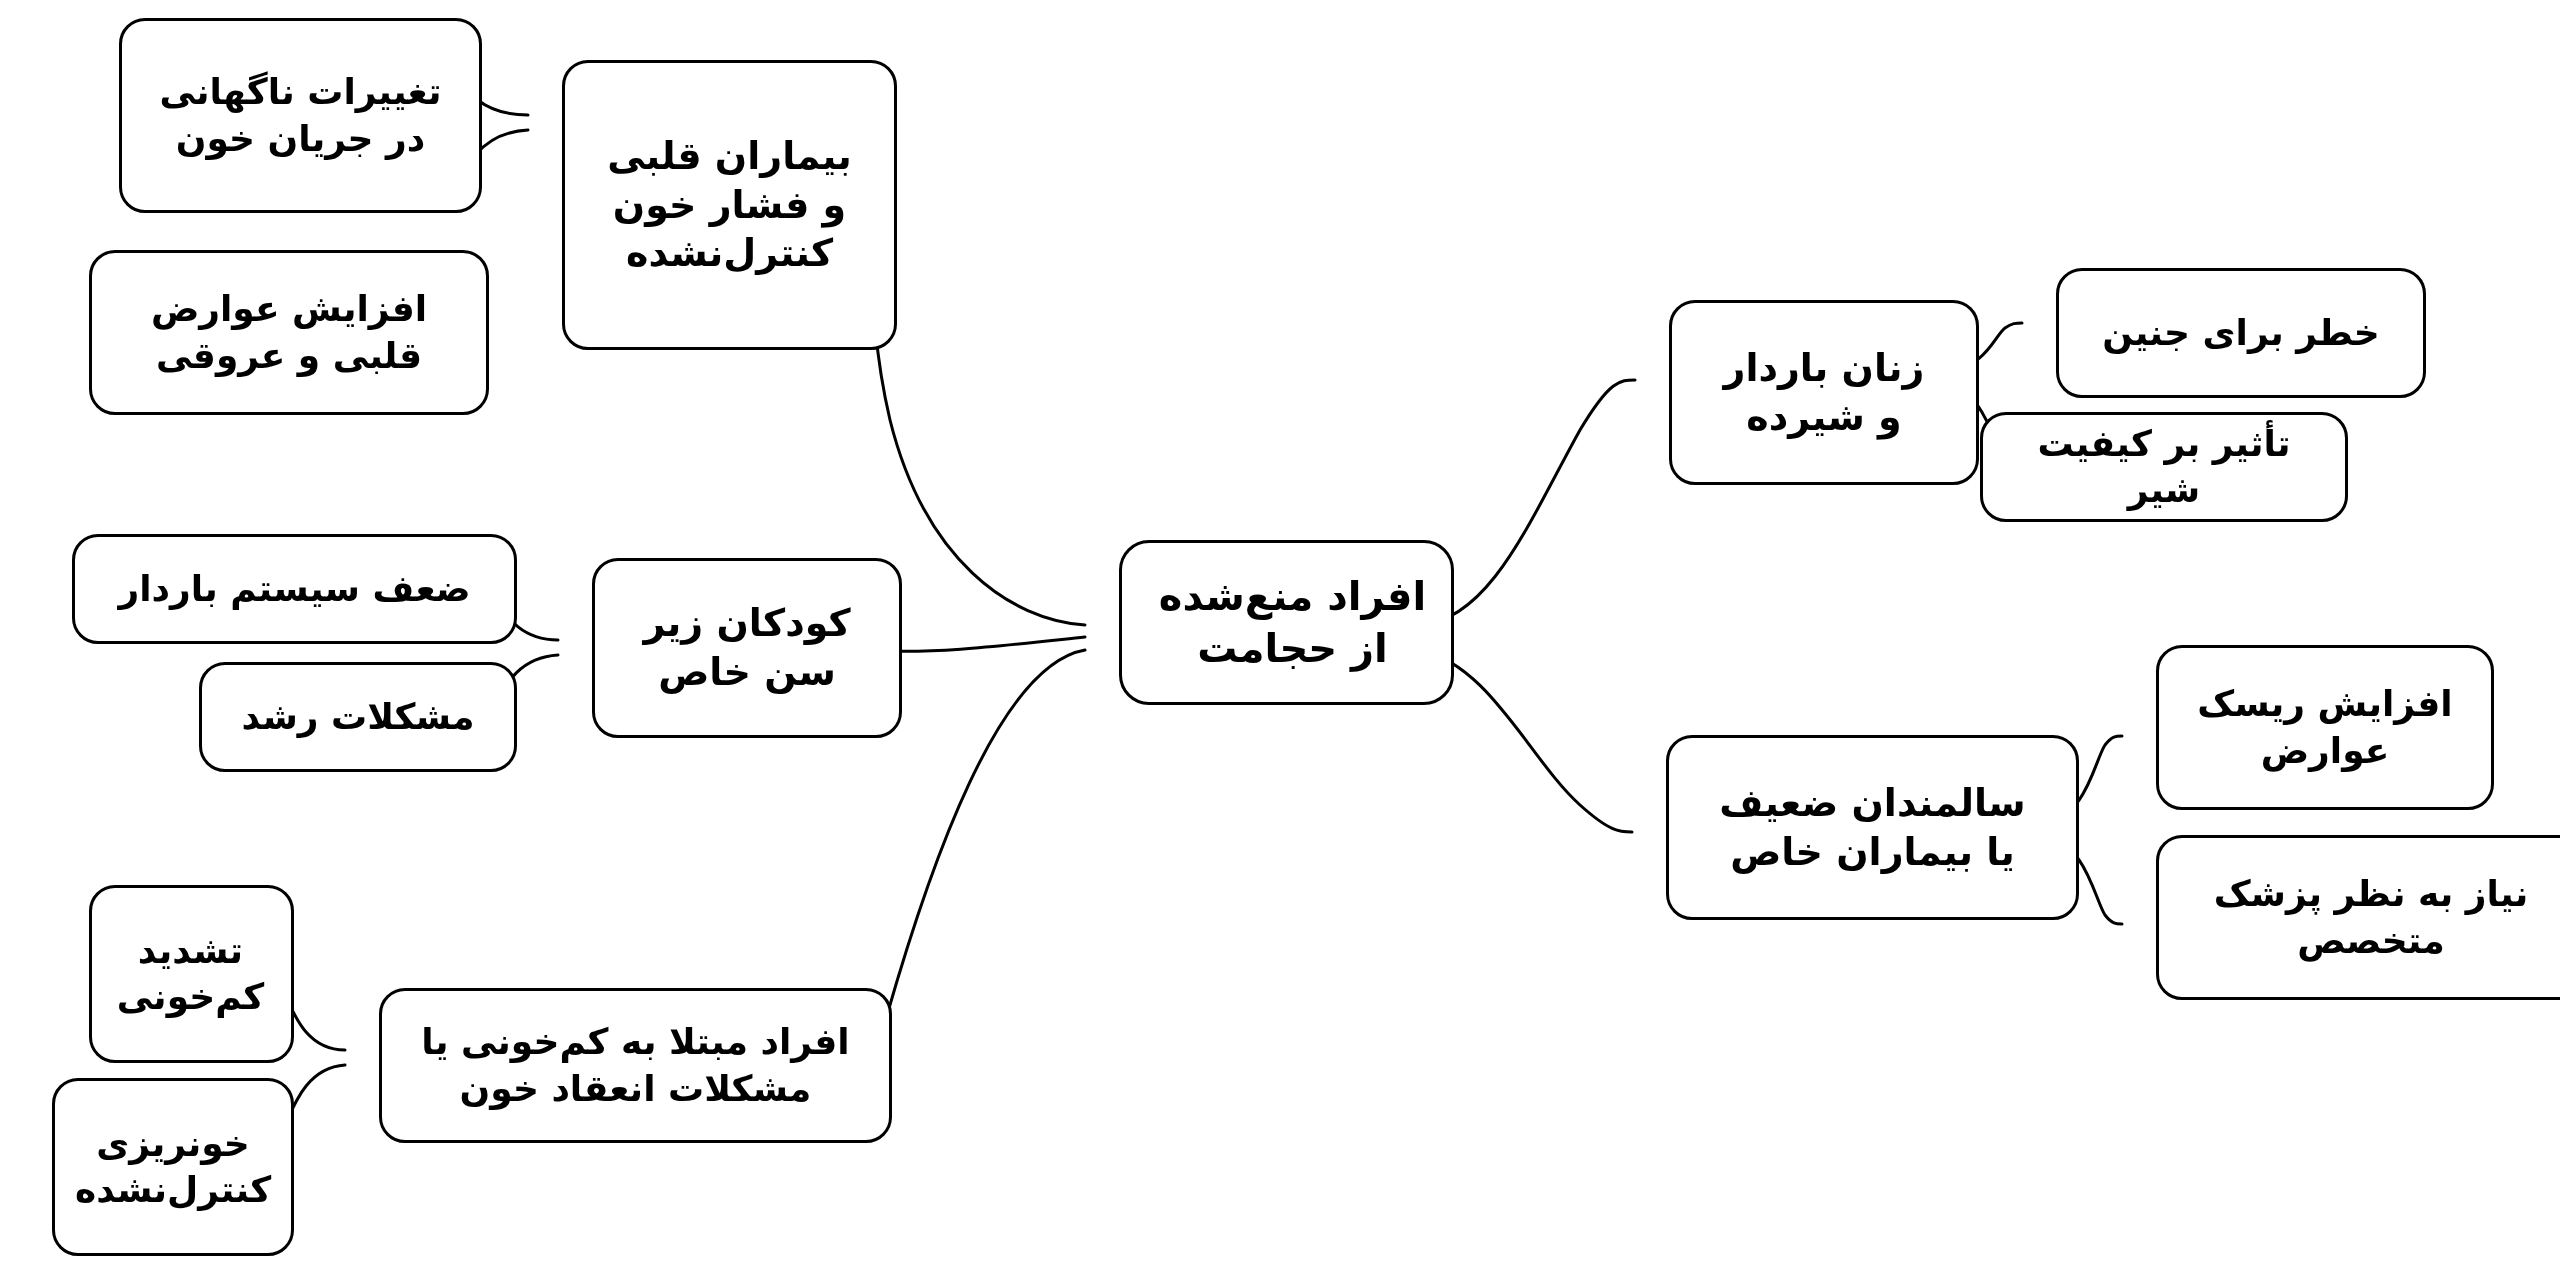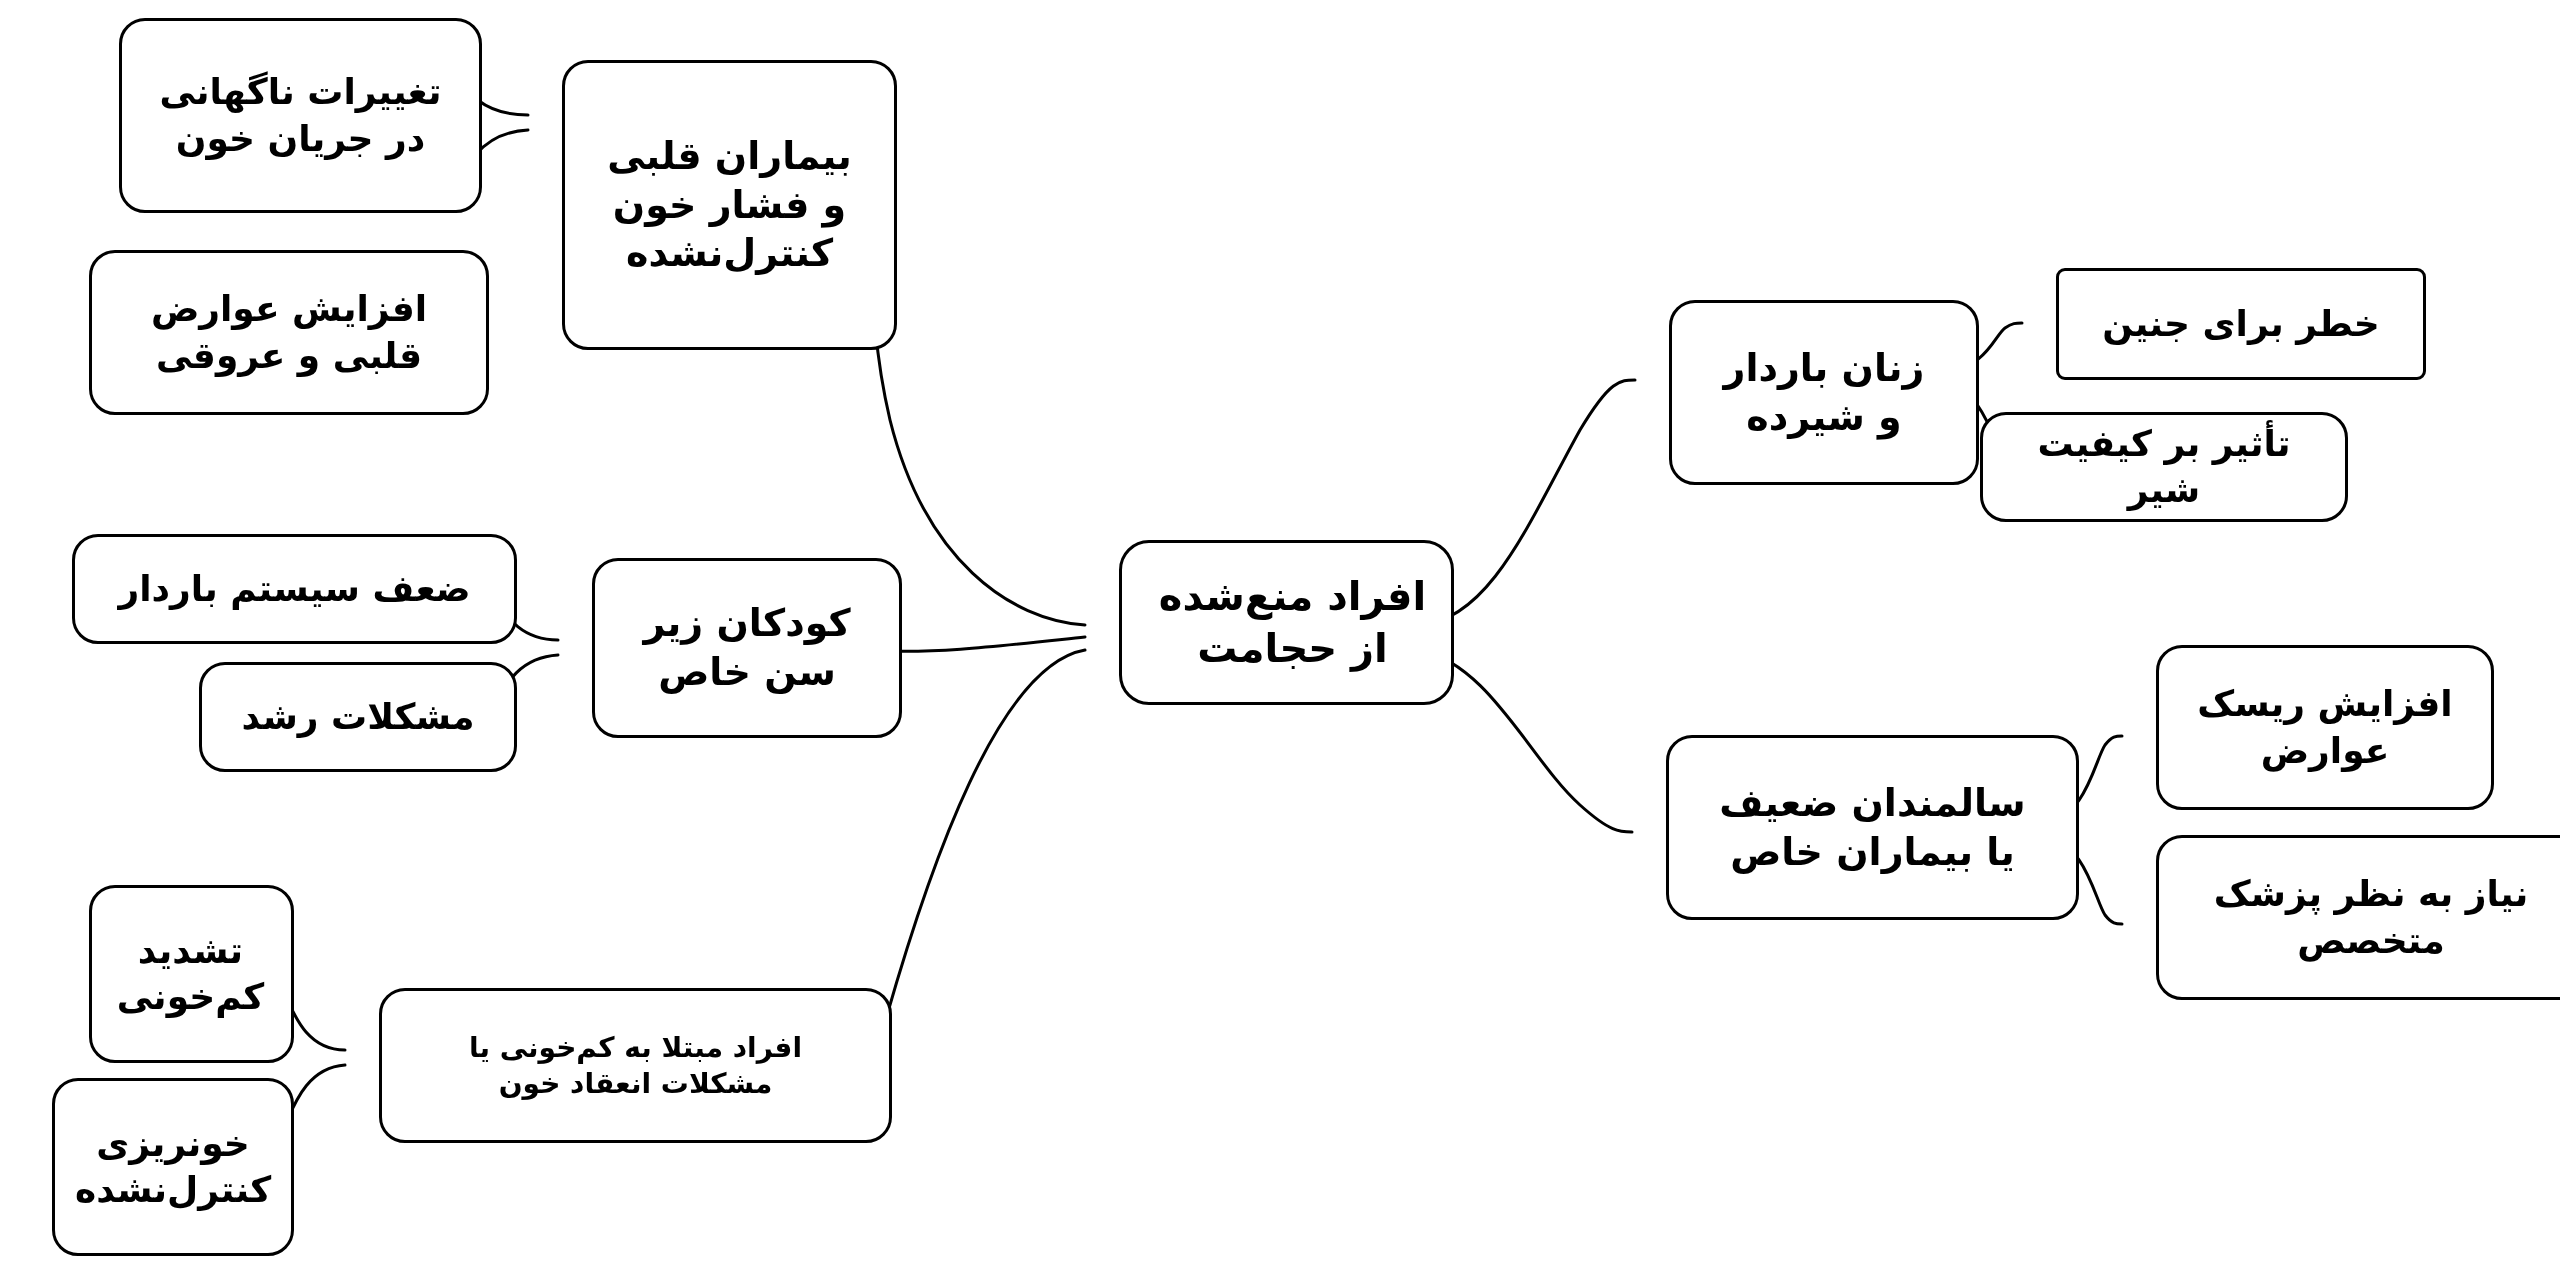--- a/index.html
+++ b/index.html
@@ -112,38 +112,38 @@
     <span>کودکان زیر
 سن خاص</span>
   </div>
   <div class="node leaf" style="left:38px; top:534px; width:445px; height:110px;">
     <span>ضعف سیستم باردار</span>
   </div>
   <div class="node leaf" style="left:165px; top:662px; width:318px; height:110px;">
     <span>مشکلات رشد</span>
   </div>
 
-  <div class="node branch" style="left:345px; top:988px; width:513px; height:155px; font-size:28px;">
+  <div class="node branch" style="left:345px; top:988px; width:513px; height:155px; font-size:36px;">
     <span>افراد مبتلا به کم‌خونی یا
 مشکلات انعقاد خون</span>
   </div>
   <div class="node leaf" style="left:55px; top:885px; width:205px; height:178px;padding-left:12px;">
     <span>تشدید
 کم‌خونی</span>
   </div>
   <div class="node leaf" style="left:18px; top:1078px; width:242px; height:178px;">
     <span>خونریزی
 کنترل‌نشده</span>
   </div>
 
   <div class="node branch" style="left:1635px; top:300px; width:310px; height:185px;">
     <span>زنان باردار
 و شیرده</span>
   </div>
-  <div class="node leaf" style="left:2022px; top:268px; width:370px; height:112px;border-radius:9px;">
+  <div class="node leaf" style="left:2022px; top:268px; width:370px; height:130px;">
     <span>خطر برای جنین</span>
   </div>
   <div class="node leaf" style="left:1946px; top:412px; width:368px; height:110px;">
     <span>تأثیر بر کیفیت شیر</span>
   </div>
 
   <div class="node branch" style="left:1632px; top:735px; width:413px; height:185px;">
     <span>سالمندان ضعیف
 یا بیماران خاص</span>
   </div>

